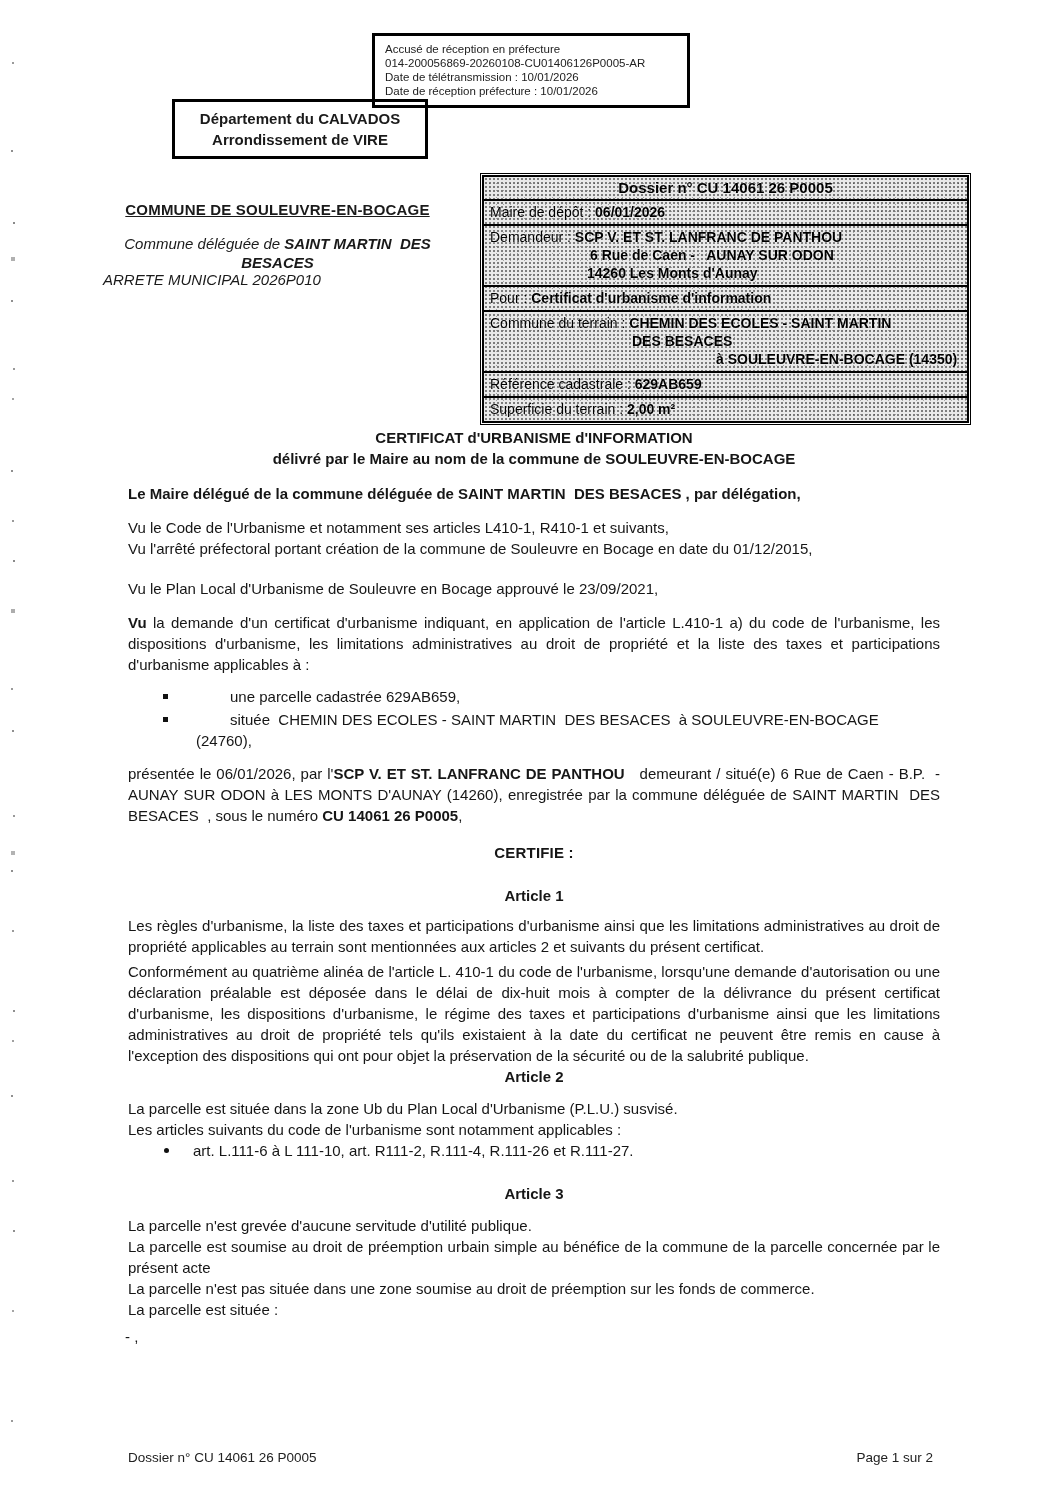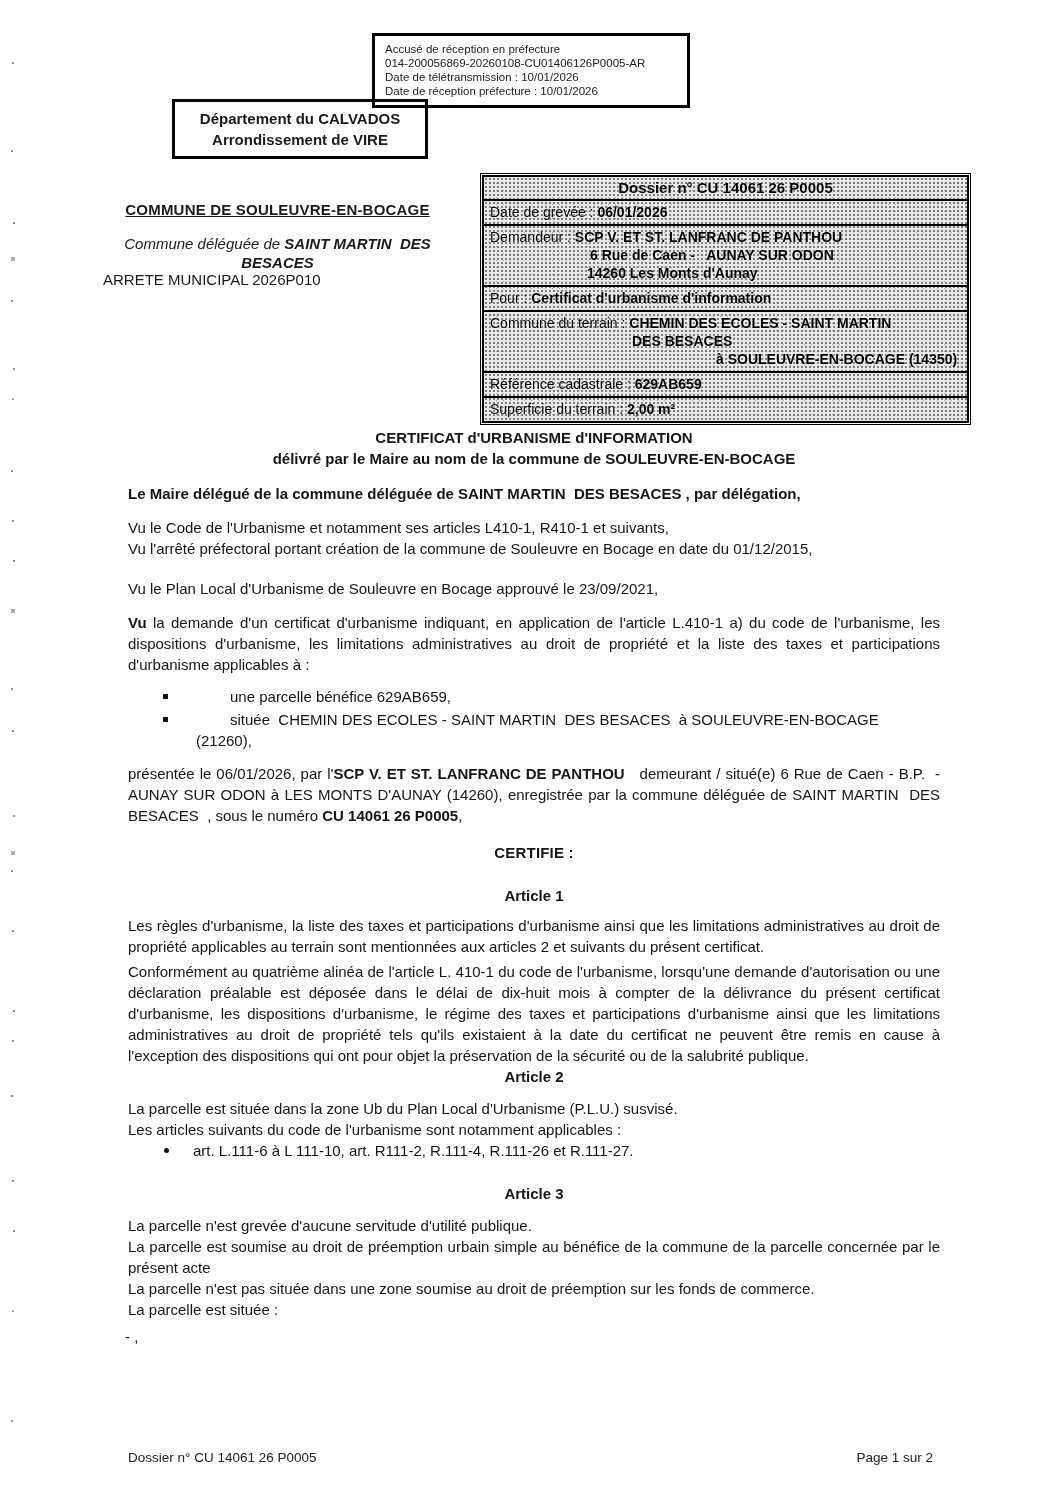--- a/index.html
+++ b/index.html
@@ -24,21 +24,21 @@
     border:3px solid #000;padding:6px 10px 7px;font-size:11.5px;line-height:14px;color:#222;}
   
   .deptbox{position:absolute;left:172px;top:99px;width:256px;box-sizing:border-box;
     border:3px solid #000;padding:6px 4px;text-align:center;font-size:15px;line-height:21px;font-weight:700;color:#1a1a1a;}
   
   .leftcol{position:absolute;left:95px;top:177px;width:365px;text-align:center;font-size:15px;line-height:19px;color:#1a1a1a;}
   .republic{font-weight:700;letter-spacing:.3px;}
   .communeTitle{font-weight:700;text-decoration:underline;margin-top:23px;letter-spacing:.2px;}
   .delegated{font-style:italic;margin-top:15px;}
   .delegated b{font-weight:700;}
-  .arrete{text-align:left;margin-top:-2px;margin-left:8px;font-size:15px;}
+  .arrete{font-style:italic;text-align:left;margin-top:-2px;margin-left:8px;font-size:15px;}
   
   .dossier{position:absolute;left:482px;top:175px;width:487px;box-sizing:border-box;
     border:2px solid #000;outline:1px solid #000;outline-offset:1px;
     font-size:14px;line-height:18px;color:#000;
     background-color:#e9e9e9;
     background-image:
       radial-gradient(circle, rgba(0,0,0,.5) .7px, transparent .8px),
       radial-gradient(circle, rgba(0,0,0,.3) .6px, transparent .7px);
     background-size:4px 4px,7px 7px;background-position:0 0,2px 3px;}
   .drow{border-top:2px solid #000;padding:2px 6px 3px;text-shadow:0 0 2px rgba(255,255,255,.9);}
@@ -96,21 +96,21 @@
   </div>
 
   <div class="leftcol">
     <div class="communeTitle">COMMUNE DE SOULEUVRE-EN-BOCAGE</div>
     <div class="delegated"><span>Commune déléguée de </span><b>SAINT MARTIN&nbsp; DES BESACES</b></div>
     <div class="arrete">ARRETE MUNICIPAL 2026P010</div>
   </div>
 
   <div class="dossier">
     <div class="drow dhead">Dossier n° CU 14061 26 P0005</div>
-    <div class="drow"><span class="dlabel">Date de grevée : </span><span class="dval">06/01/2026</span></div>
+    <div class="drow"><span class="dlabel">Maire de dépôt : </span><span class="dval">06/01/2026</span></div>
     <div class="drow">
       <div><span class="dlabel">Demandeur : </span><span class="dval">SCP V. ET ST. LANFRANC DE PANTHOU</span></div>
       <div class="dline2" style="margin-left:100px;">6 Rue de Caen -&nbsp;&nbsp; AUNAY SUR ODON</div>
       <div class="dline2" style="margin-left:97px;">14260 Les Monts d'Aunay</div>
     </div>
     <div class="drow"><span class="dlabel">Pour : </span><span class="dval">Certificat d'urbanisme d'information</span></div>
     <div class="drow">
       <div><span class="dlabel">Commune du terrain : </span><span class="dval">CHEMIN DES ECOLES - SAINT MARTIN</span></div>
       <div class="dline2" style="margin-left:142px;">DES BESACES</div>
       <div class="dline2" style="margin-left:226px;">à SOULEUVRE-EN-BOCAGE (14350)</div>
@@ -126,22 +126,22 @@
     <p class="maire">Le Maire délégué de la commune déléguée de SAINT MARTIN&nbsp; DES BESACES , par délégation,</p>
 
     <p class="vu12">Vu le Code de l'Urbanisme et notamment ses articles L410-1, R410-1 et suivants,</p>
     <p>Vu l'arrêté préfectoral portant création de la commune de Souleuvre en Bocage en date du 01/12/2015,</p>
 
     <p class="vu3">Vu le Plan Local d'Urbanisme de Souleuvre en Bocage approuvé le 23/09/2021,</p>
 
     <p class="vu4 jst"><span class="bold">Vu</span><span> la demande d'un certificat d'urbanisme indiquant, en application de l'article L.410-1 a) du code de l'urbanisme, les dispositions d'urbanisme, les limitations administratives au droit de propriété et la liste des taxes et participations d'urbanisme applicables à :</span></p>
 
     <ul class="sq">
-      <li>une parcelle bénéfice 629AB659,</li>
-      <li><span>située&nbsp; CHEMIN DES ECOLES - SAINT MARTIN&nbsp; DES BESACES&nbsp; à SOULEUVRE-EN-BOCAGE</span><div class="cont">(21260),</div></li>
+      <li>une parcelle cadastrée 629AB659,</li>
+      <li><span>située&nbsp; CHEMIN DES ECOLES - SAINT MARTIN&nbsp; DES BESACES&nbsp; à SOULEUVRE-EN-BOCAGE</span><div class="cont">(24760),</div></li>
     </ul>
 
     <p class="presentee jst"><span>présentée le 06/01/2026, par l'</span><span class="bold">SCP V. ET ST. LANFRANC DE PANTHOU</span><span>&nbsp;&nbsp; demeurant / situé(e) 6 Rue de Caen - B.P.&nbsp; - AUNAY SUR ODON à LES MONTS D'AUNAY (14260), enregistrée par la commune déléguée de SAINT MARTIN&nbsp; DES BESACES&nbsp; , sous le numéro </span><span class="bold">CU 14061 26 P0005</span><span>,</span></p>
 
     <p class="center certifie">CERTIFIE :</p>
 
     <p class="center article">Article 1</p>
     <p class="a1p1 jst">Les règles d'urbanisme, la liste des taxes et participations d'urbanisme ainsi que les limitations administratives au droit de propriété applicables au terrain sont mentionnées aux articles 2 et suivants du présent certificat.</p>
     <p class="a1p2 jst">Conformément au quatrième alinéa de l'article L. 410-1 du code de l'urbanisme, lorsqu'une demande d'autorisation ou une déclaration préalable est déposée dans le délai de dix-huit mois à compter de la délivrance du présent certificat d'urbanisme, les dispositions d'urbanisme, le régime des taxes et participations d'urbanisme ainsi que les limitations administratives au droit de propriété tels qu'ils existaient à la date du certificat ne peuvent être remis en cause à l'exception des dispositions qui ont pour objet la préservation de la sécurité ou de la salubrité publique.</p>
 

